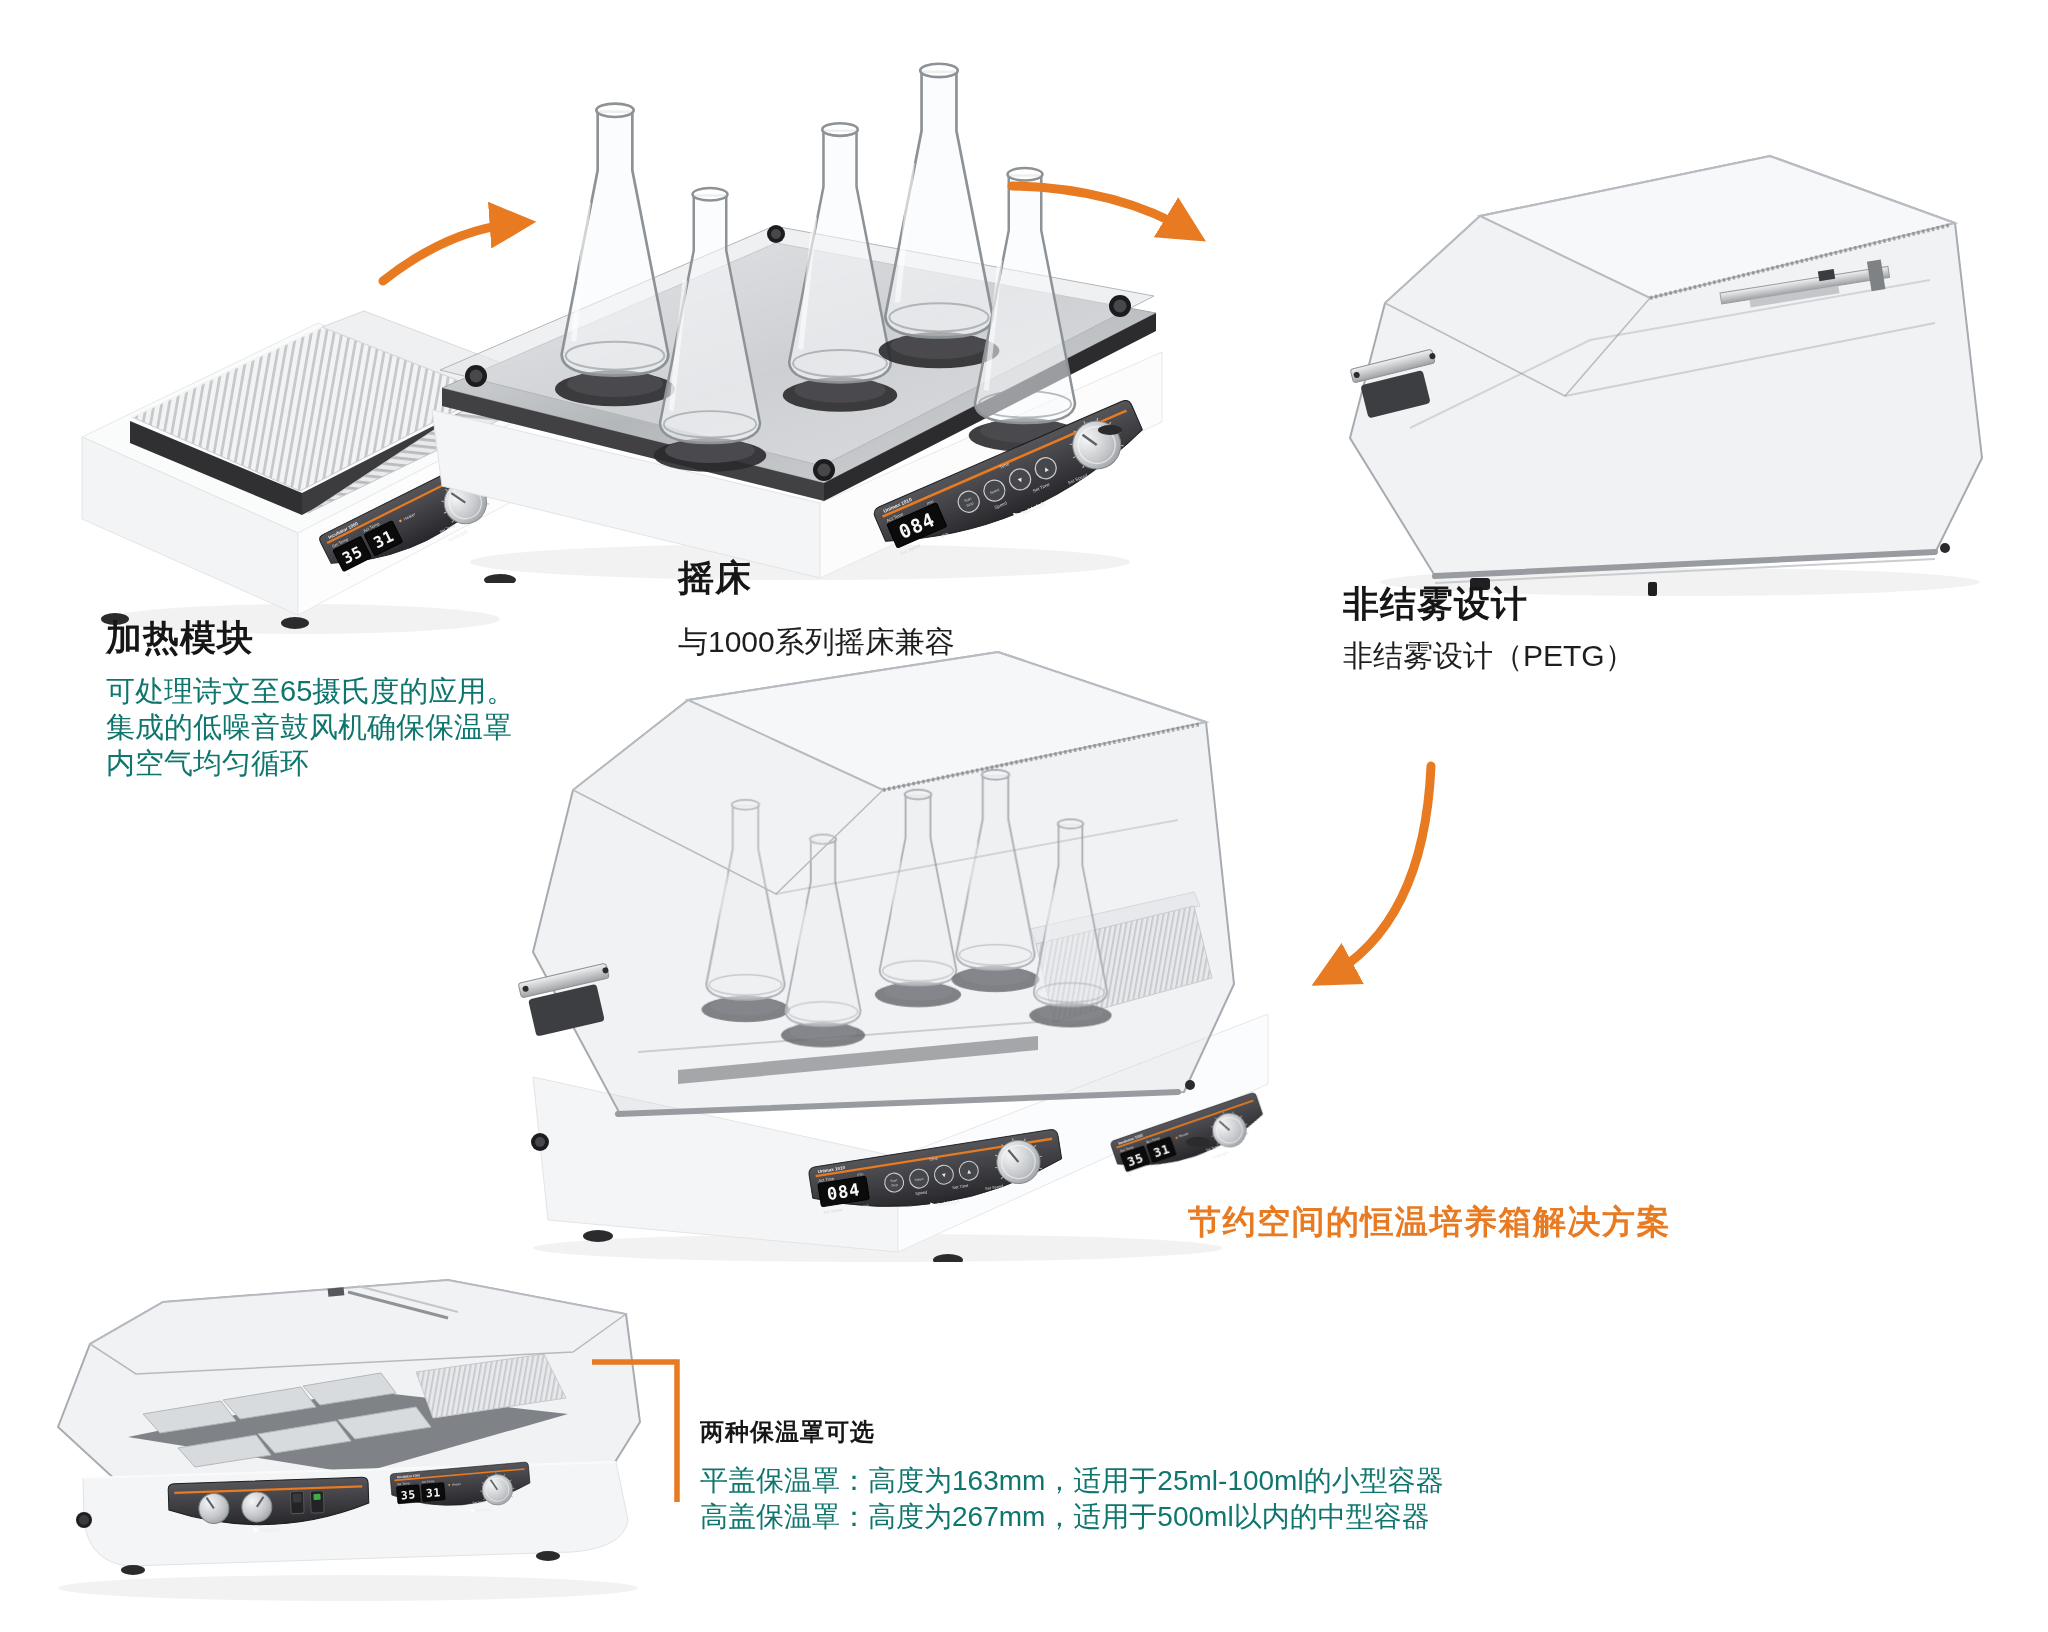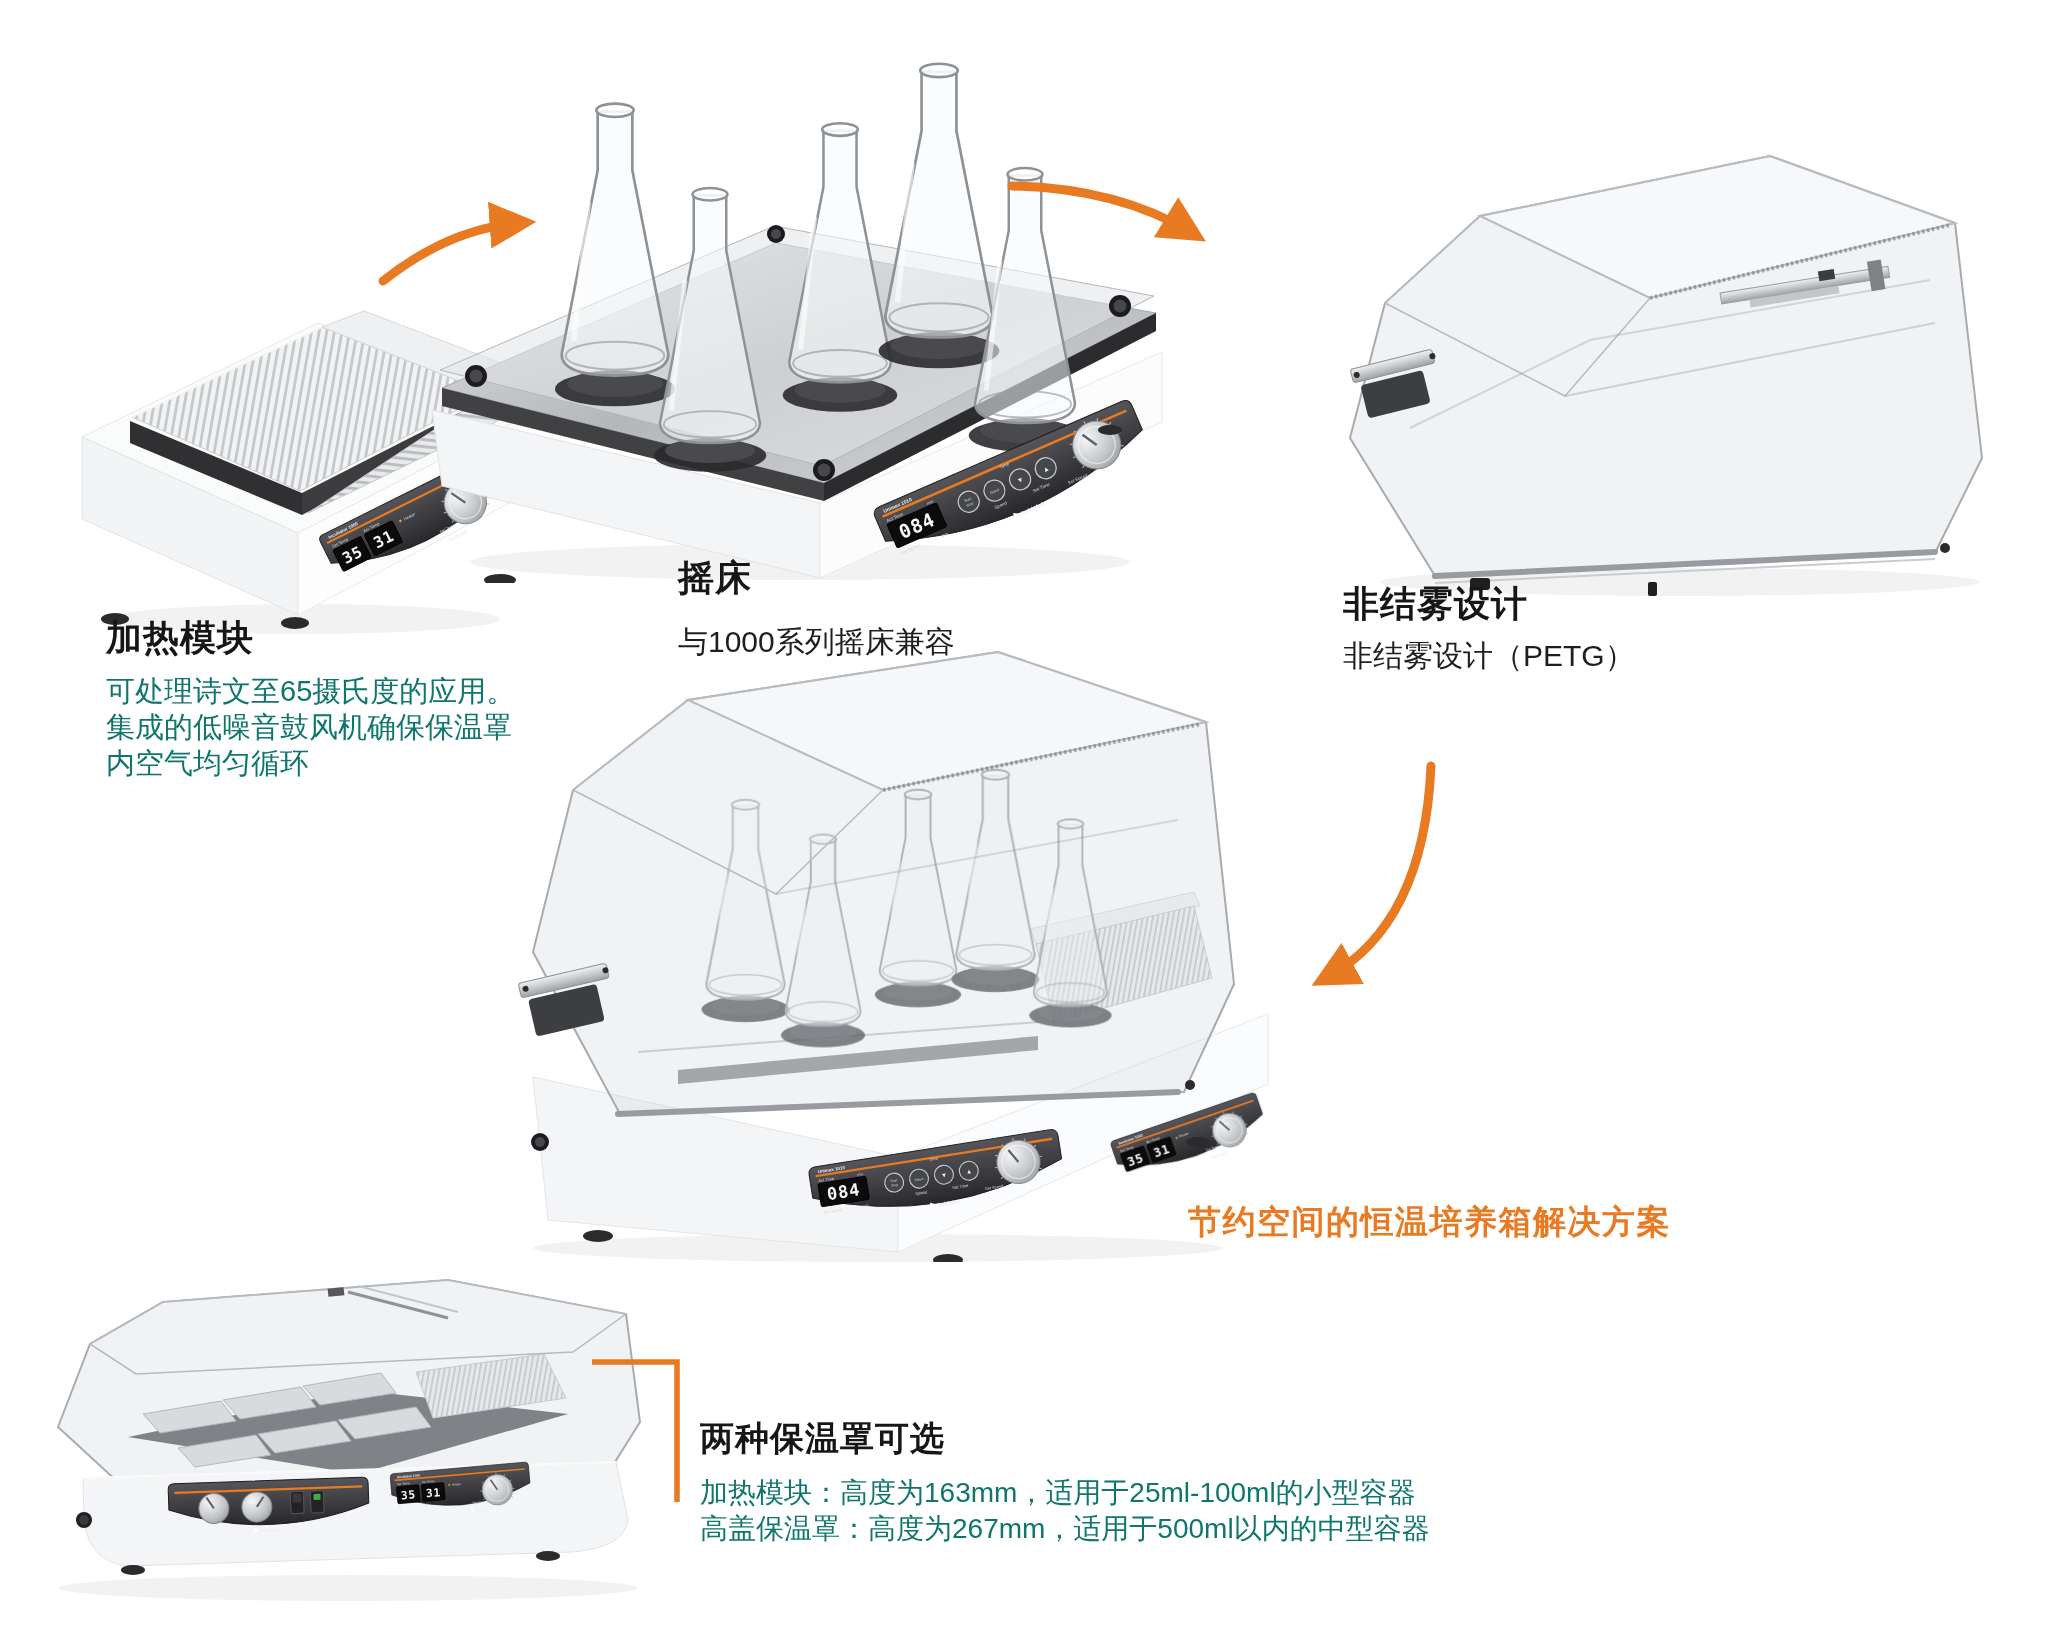--- a/index.html
+++ b/index.html
@@ -379,20 +379,20 @@
   </div>
 
   <div class="abs" style="left:1343px;top:582px">
     <div class="t-title">非结雾设计</div>
     <div class="t-sub" style="margin-top:12px">非结雾设计（PETG）</div>
   </div>
 
   <div class="abs t-headline" style="left:1188px;top:1200px;color:#E87A22">节约空间的恒温培养箱解决方案</div>
 
   <div class="abs" style="left:700px;top:1418px">
-    <div class="t-title" style="font-size:34px">两种保温罩可选</div>
+    <div class="t-title" style="font-size:24px">两种保温罩可选</div>
     <div class="t-body" style="margin-top:16px;font-size:28px">
-      <div>加热模块：高度为163mm，适用于25ml-100ml的小型容器</div>
+      <div>平盖保温罩：高度为163mm，适用于25ml-100ml的小型容器</div>
       <div>高盖保温罩：高度为267mm，适用于500ml以内的中型容器</div>
     </div>
   </div>
 
 </div>
 
 </body></html>

